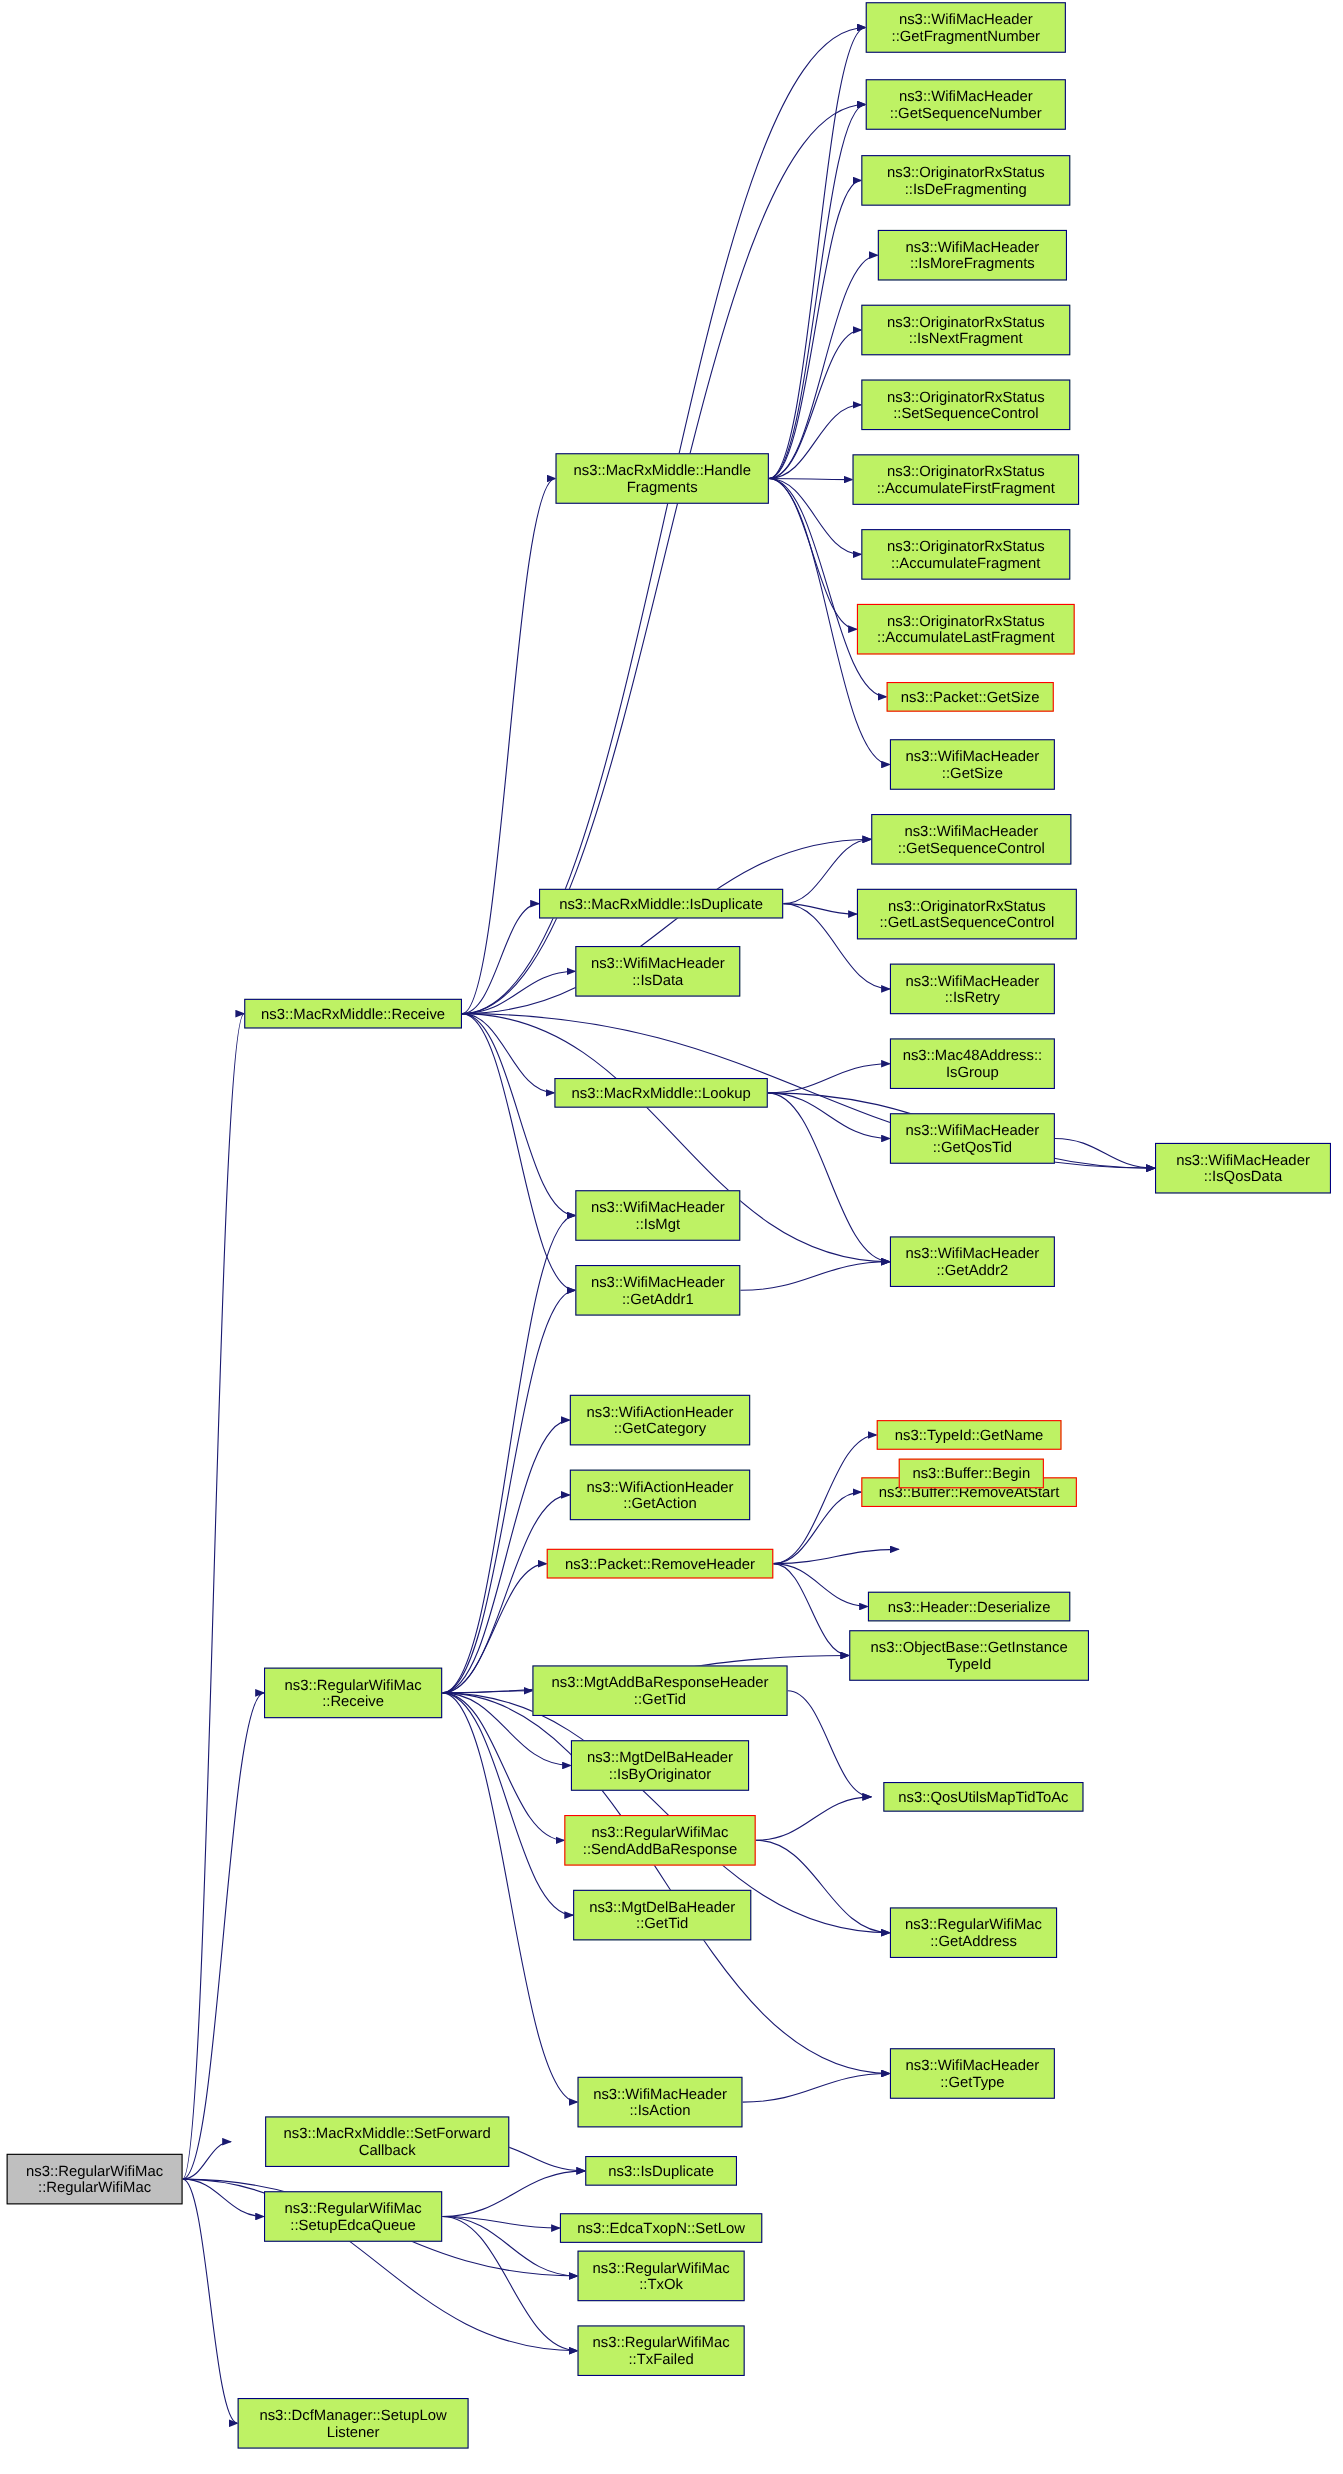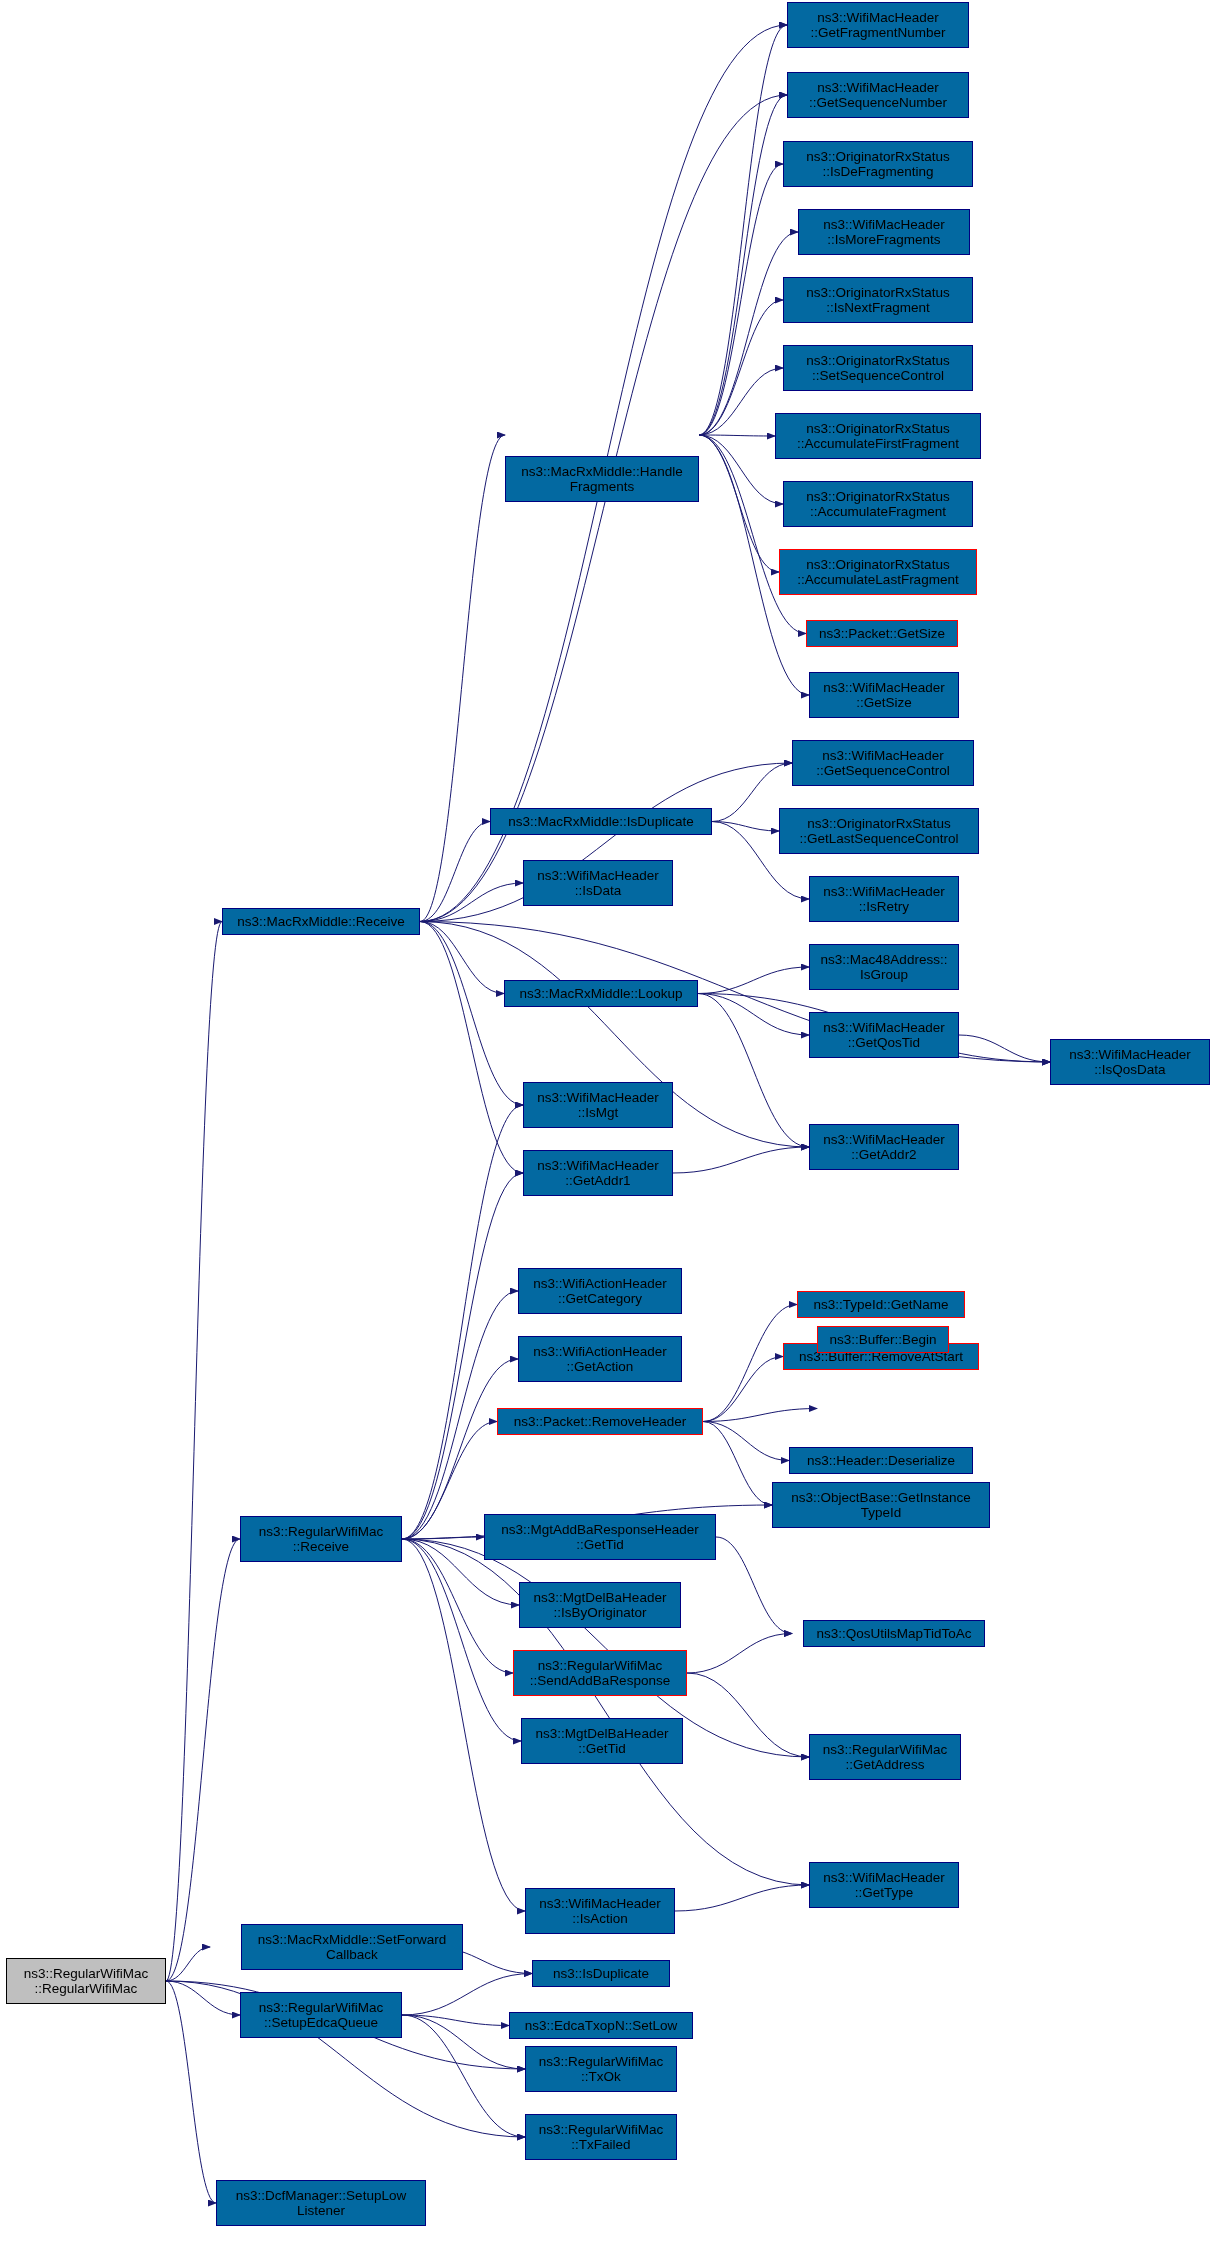--- a/index.html
+++ b/index.html
@@ -1,19 +1,19 @@
 <!DOCTYPE html>
 <html><head>
 <meta charset="utf-8">
 <style>
   html,body{margin:0;padding:0;background:#ffffff;}
   #page{position:relative;width:1221px;height:2249px;background:#ffffff;
         font-family:"Liberation Sans", sans-serif;}
   .node{position:absolute;box-sizing:border-box;border:1px solid #000080;
-        background:#0369a1;color:#000000;display:flex;align-items:center;
+        background:#bef264;color:#000000;display:flex;align-items:center;
         justify-content:center;text-align:center;font-size:13.5px;line-height:15px;
         padding:1px 3px;white-space:pre;}
   .node.red{border-color:#ff0000;}
   .node.root{background:#bfbfbf;border-color:#000000;}
   svg.edges{position:absolute;left:0;top:0;width:1221px;height:2249px;overflow:visible;}
 </style>
 </head>
 <body>
 
 <div id="page">
@@ -129,21 +129,21 @@
       <div class="node red" style="left: 783px; top: 1343px; width: 196px; height: 27px;">ns3::Buffer::RemoveAtStart</div>
       <div class="node red" style="left: 817px; top: 1326px; width: 132px; height: 27px;">ns3::Buffer::Begin</div>
       <div class="node" style="left: 789px; top: 1447px; width: 184px; height: 27px;">ns3::Header::Deserialize</div>
       <div class="node" style="left: 772px; top: 1482px; width: 218px; height: 46px;">ns3::ObjectBase::GetInstance
 TypeId</div>
       <div class="node" style="left: 792px; top: 1620px; width: 182px; height: 27px; margin-left: 11px;">ns3::QosUtilsMapTidToAc</div>
       <div class="node" style="left: 809px; top: 1734px; width: 152px; height: 46px;">ns3::RegularWifiMac
 ::GetAddress</div>
       <div class="node" style="left: 809px; top: 1862px; width: 150px; height: 46px;">ns3::WifiMacHeader
 ::GetType</div>
-      <div class="node" style="left: 505px; top: 412px; width: 194px; height: 46px; margin-top: 44px;">ns3::MacRxMiddle::Handle
+      <div class="node" style="left: 505px; top: 412px; width: 194px; height: 46px;">ns3::MacRxMiddle::Handle
 Fragments</div>
       <div class="node" style="left: 490px; top: 808px; width: 222px; height: 27px;">ns3::MacRxMiddle::IsDuplicate</div>
       <div class="node" style="left: 523px; top: 860px; width: 150px; height: 46px;">ns3::WifiMacHeader
 ::IsData</div>
       <div class="node" style="left: 504px; top: 980px; width: 194px; height: 27px;">ns3::MacRxMiddle::Lookup</div>
       <div class="node" style="left: 523px; top: 1082px; width: 150px; height: 46px;">ns3::WifiMacHeader
 ::IsMgt</div>
       <div class="node" style="left: 523px; top: 1150px; width: 150px; height: 46px;">ns3::WifiMacHeader
 ::GetAddr1</div>
       <div class="node" style="left: 518px; top: 1268px; width: 164px; height: 46px;">ns3::WifiActionHeader

